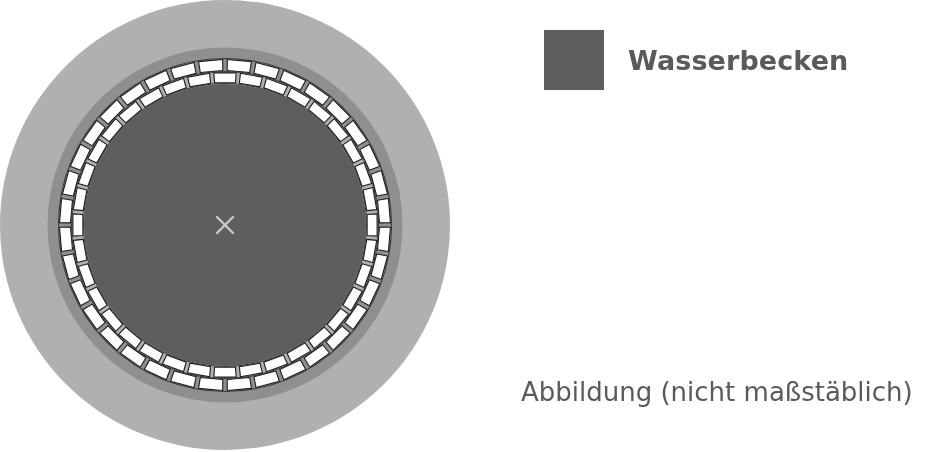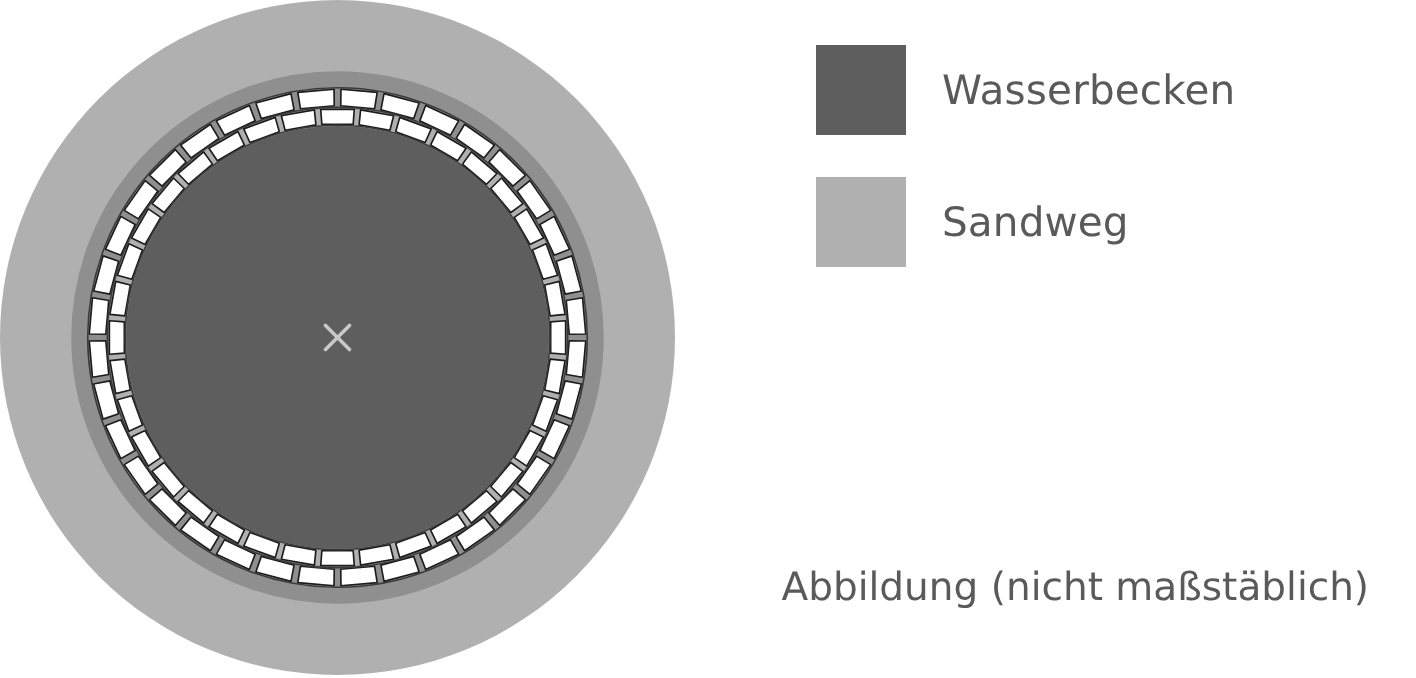--- a/index.html
+++ b/index.html
@@ -31,20 +31,21 @@
     height: 452px;
     display: block;
   }
 
   
   .legend {
     position: absolute;
     left: 544px;
     top: 30px;
     width: 400px;
+    font-weight: bold;
   }
   .legend-item {
     display: flex;
     align-items: center;
     height: 60px;
     margin-bottom: 28px;
   }
   .legend-swatch {
     width: 60px;
     height: 60px;
@@ -187,21 +188,17 @@
   </svg>
 
   <div class="legend">
 
     <div class="legend-item">
       <div class="legend-swatch swatch-water"></div>
       <div class="legend-label">Wasserbecken</div>
     </div>
 
 
-    <div class="legend-item">
-      <div class="legend-swatch swatch-sand"></div>
-      <div class="legend-label">Sandweg</div>
-    </div>
   </div>
 
   <div class="caption">Abbildung (nicht maßstäblich)</div>
 
 </div>
 
 </body></html>

